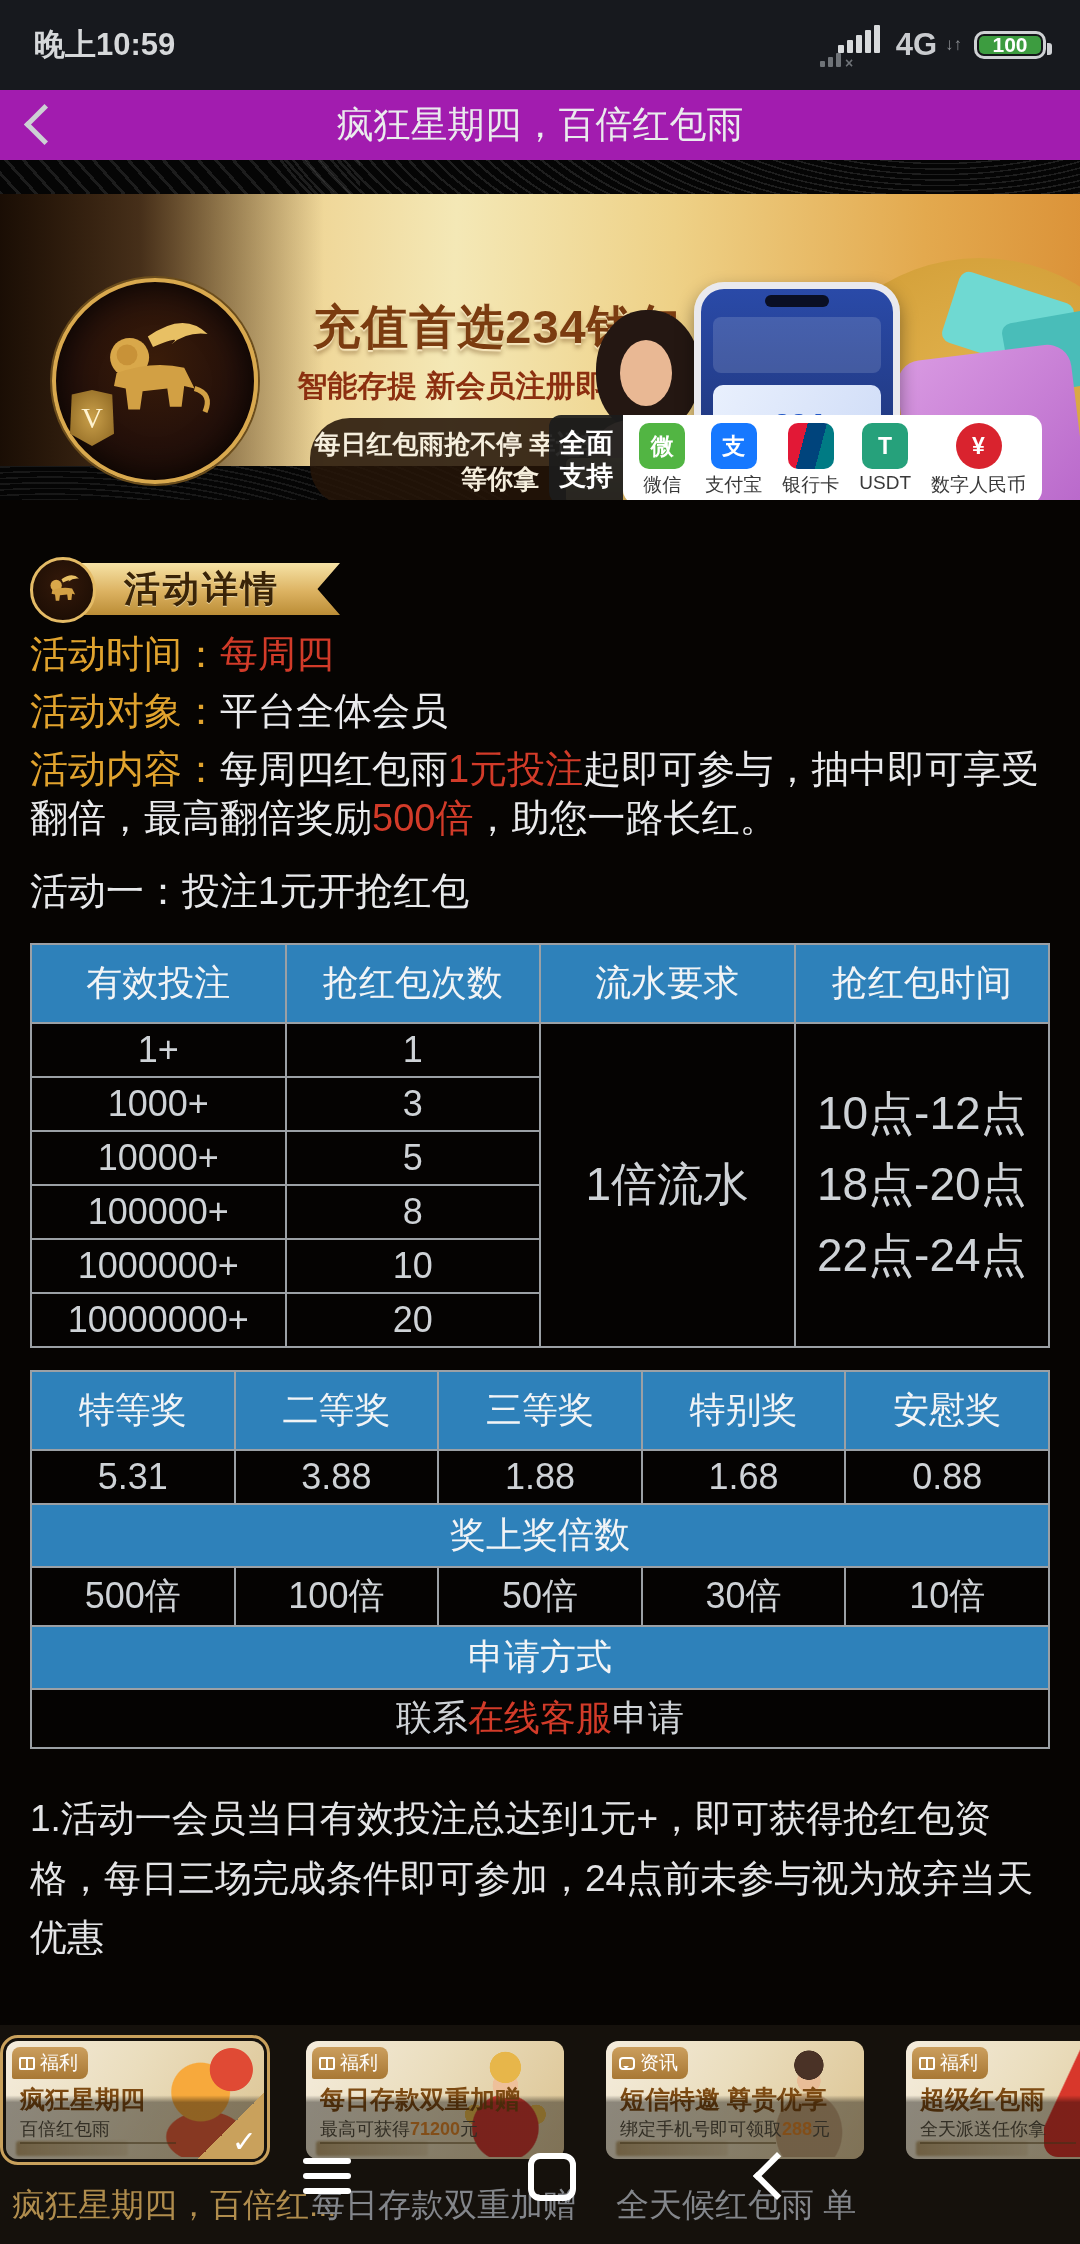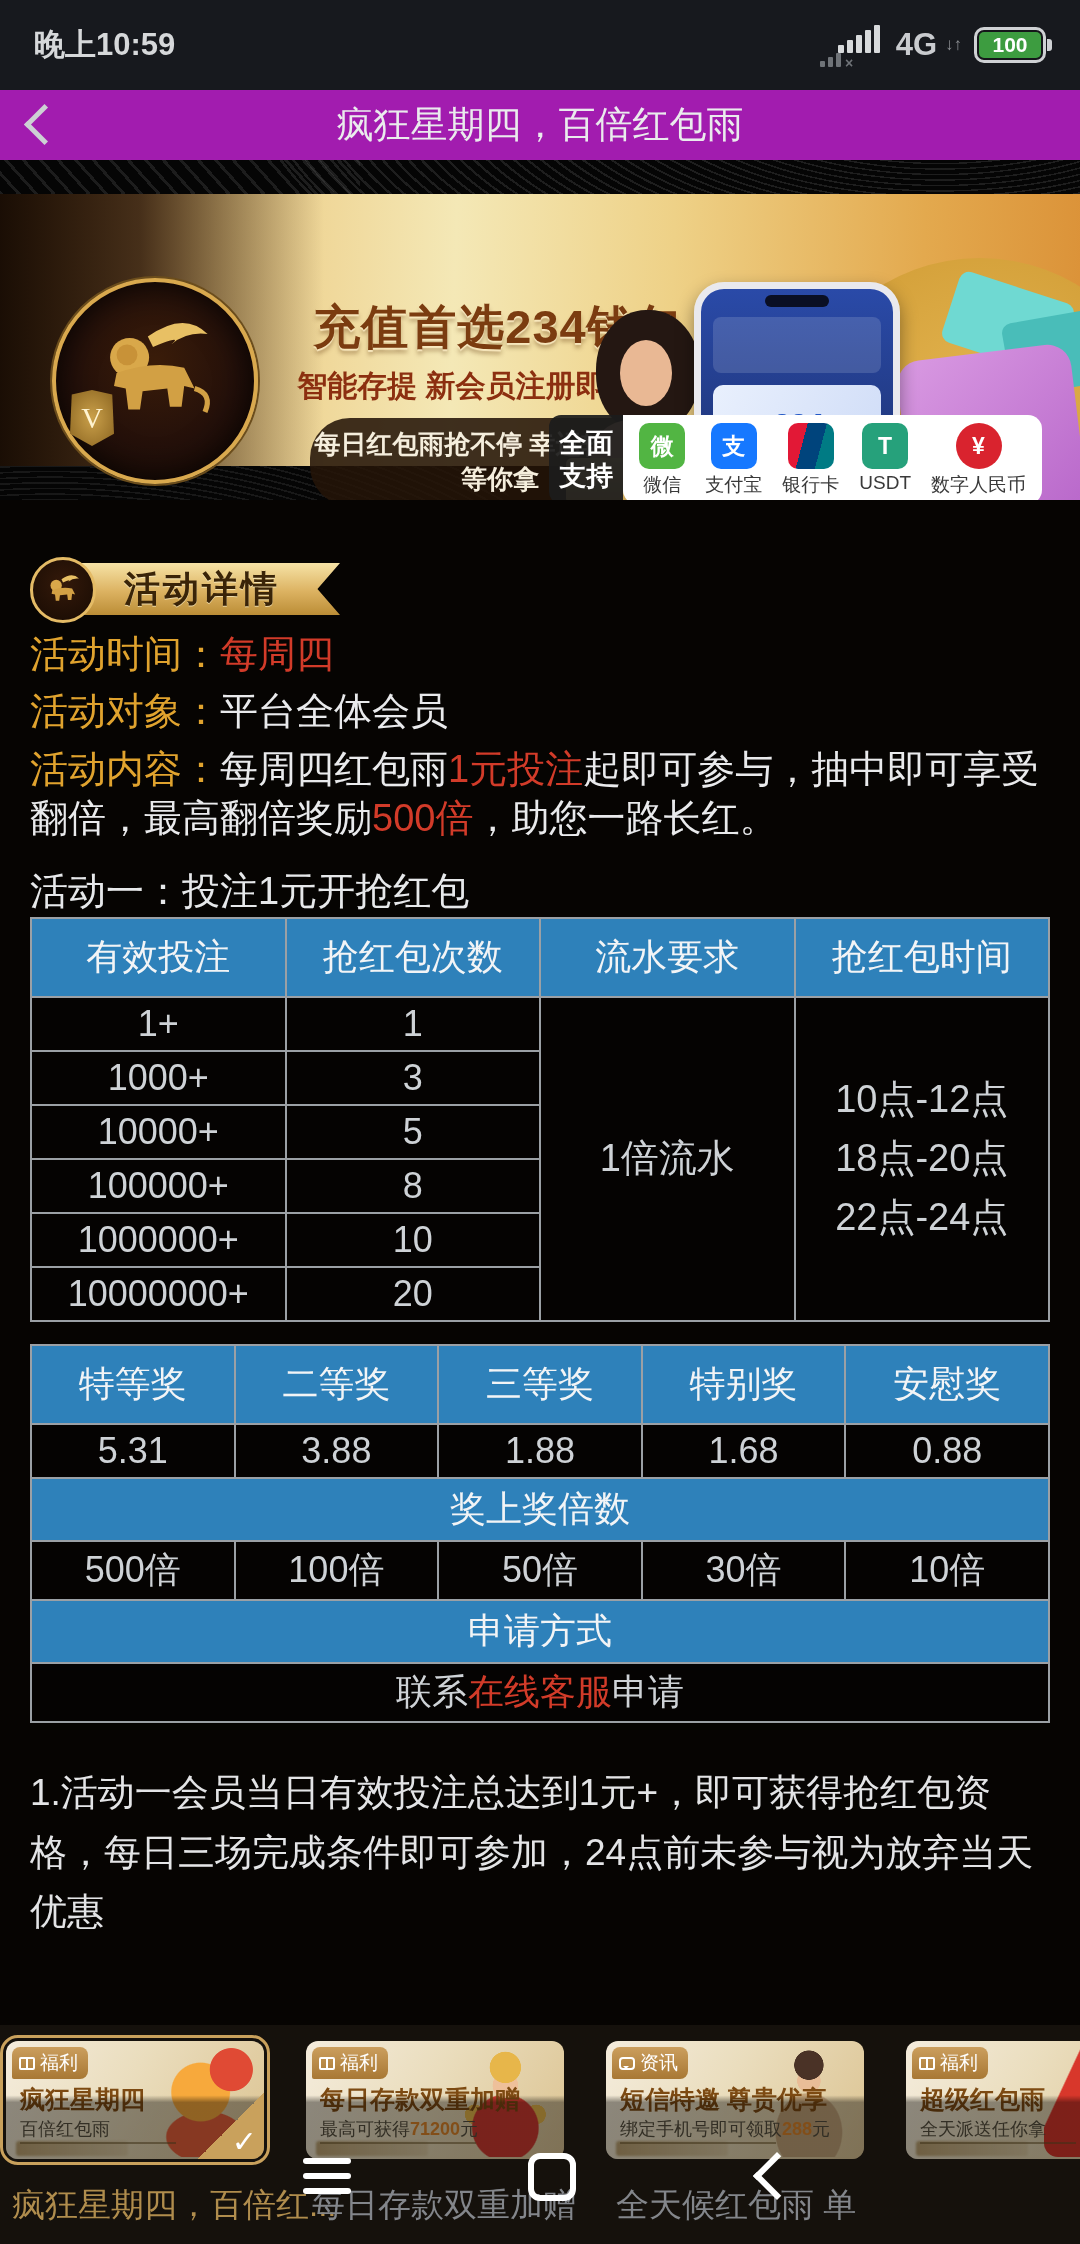--- a/index.html
+++ b/index.html
@@ -8,21 +8,21 @@
     background:#060402;color:#e8e8e8;
     font-family:"Liberation Sans","DejaVu Sans",sans-serif;
   }
   
   .status-bar{height:90px;background:#17191e;display:flex;align-items:center;
     justify-content:space-between;padding:0 34px;box-sizing:border-box;}
   .time{font-size:31px;font-weight:bold;color:#d6d8da;}
   .status-right{display:flex;align-items:center;gap:12px;}
   .net{font-size:31px;font-weight:bold;color:#c9cbcf;}
   .net-arrows{font-size:17px;color:#8d9094;margin-left:-4px;}
-  .batt{width:72px;height:36px;border:3px solid #cfd1d4;border-radius:10px;
+  .batt{width:72px;height:28px;border:3px solid #cfd1d4;border-radius:10px;
     background:#15171a;padding:2px;box-sizing:border-box;position:relative;}
   .batt::after{content:"";position:absolute;right:-9px;top:9px;width:5px;height:12px;
     background:#cfd1d4;border-radius:0 3px 3px 0;}
   .batt-fill{background:#3d9c40;height:100%;width:100%;border-radius:5px;
     display:flex;align-items:center;justify-content:center;
     font-size:21px;font-weight:bold;color:#fff;}
   
   .app-header{height:70px;background:#a21caf;position:relative;
     display:flex;align-items:center;justify-content:center;}
   .back-btn{position:absolute;left:30px;top:20px;width:24px;height:24px;
@@ -115,26 +115,26 @@
     border:3px solid #e4bb66;z-index:2;display:flex;align-items:center;justify-content:center;}
   .detail-line{font-size:38px;line-height:1.3;}
   .dl1{margin-top:12px;} .dl2{margin-top:8px;} .dl3{margin-top:8px;width:1020px;}
   .lab{color:#e0a32e;}
   .red{color:#d23b29;}
   .val{color:#e9eaec;}
   .act-title{font-size:38px;color:#e6e8ea;}
   .act1-title{margin-top:22px;}
   .act2-title{margin-top:54px;}
   table{width:100%;border-collapse:collapse;table-layout:fixed;}
-  .t1{} .t2{margin-top:22px;}
+  .t1{margin-top:26px;} .t2{margin-top:22px;}
   th{background:#2e81ba;color:#f2f4f6;font-size:36px;font-weight:normal;
     padding:14px 0;border:2px solid #9ba0a5;}
   td{border:2px solid #9ba0a5;color:#ced2d6;font-size:36px;text-align:center;
     padding:4px 0;height:44px;background:#050302;}
-  td.merged{font-size:38px;}
+  td.merged{font-size:46px;}
   td.times div{line-height:1.55;}
   td.bluerow{background:#2e81ba;color:#f2f4f6;font-size:36px;padding:6px 0;margin-left:28px;}
   td .red{color:#d23b29;}
   .rules-text{margin-top:40px;font-size:37px;color:#e3e4e6;line-height:1.62;width:1020px;}
   
   .bottom-panel{position:absolute;left:0;top:2025px;width:1080px;height:219px;
     background:#15110c;z-index:10;overflow:hidden;}
   .cards{position:absolute;top:16px;left:6px;display:flex;gap:42px;}
   .card{width:258px;height:118px;border-radius:12px;position:relative;overflow:hidden;flex-shrink:0;
     background:linear-gradient(120deg,#f4ecdc 0%,#ead dbd 45%,#dcc493 100%);

